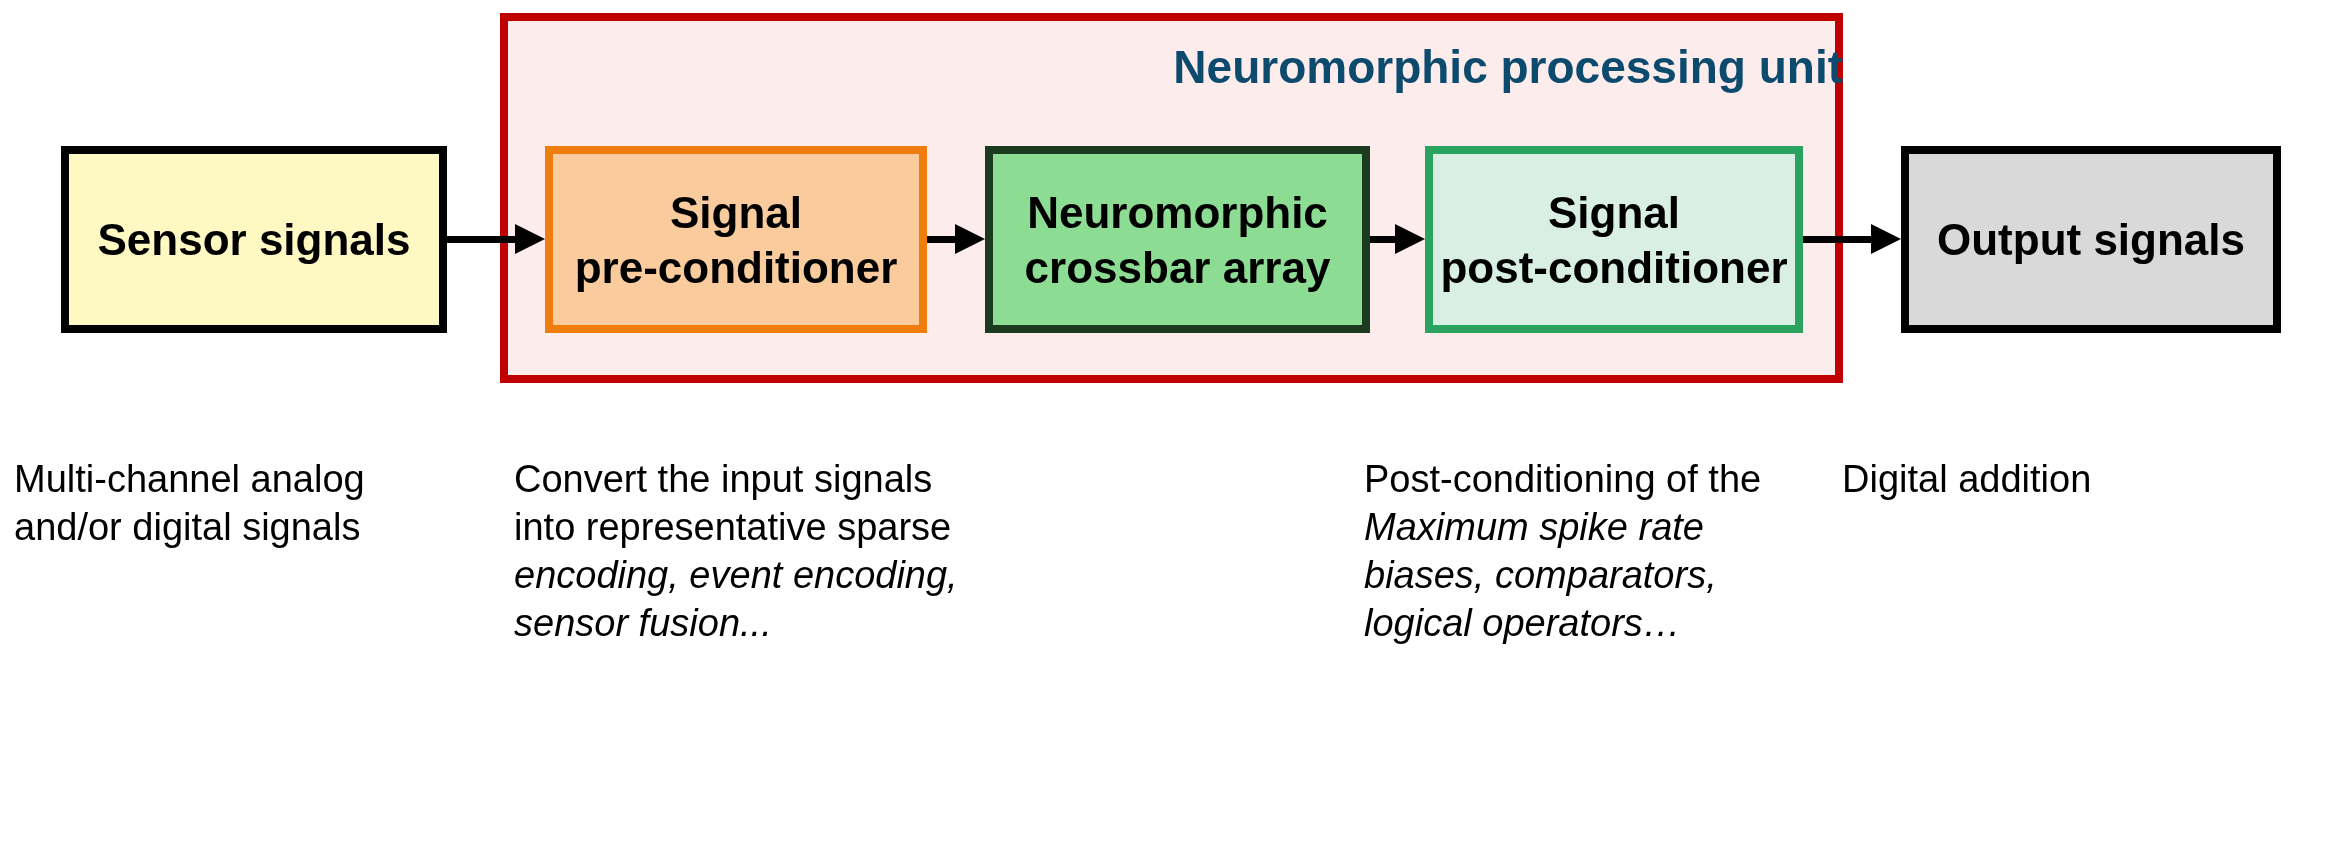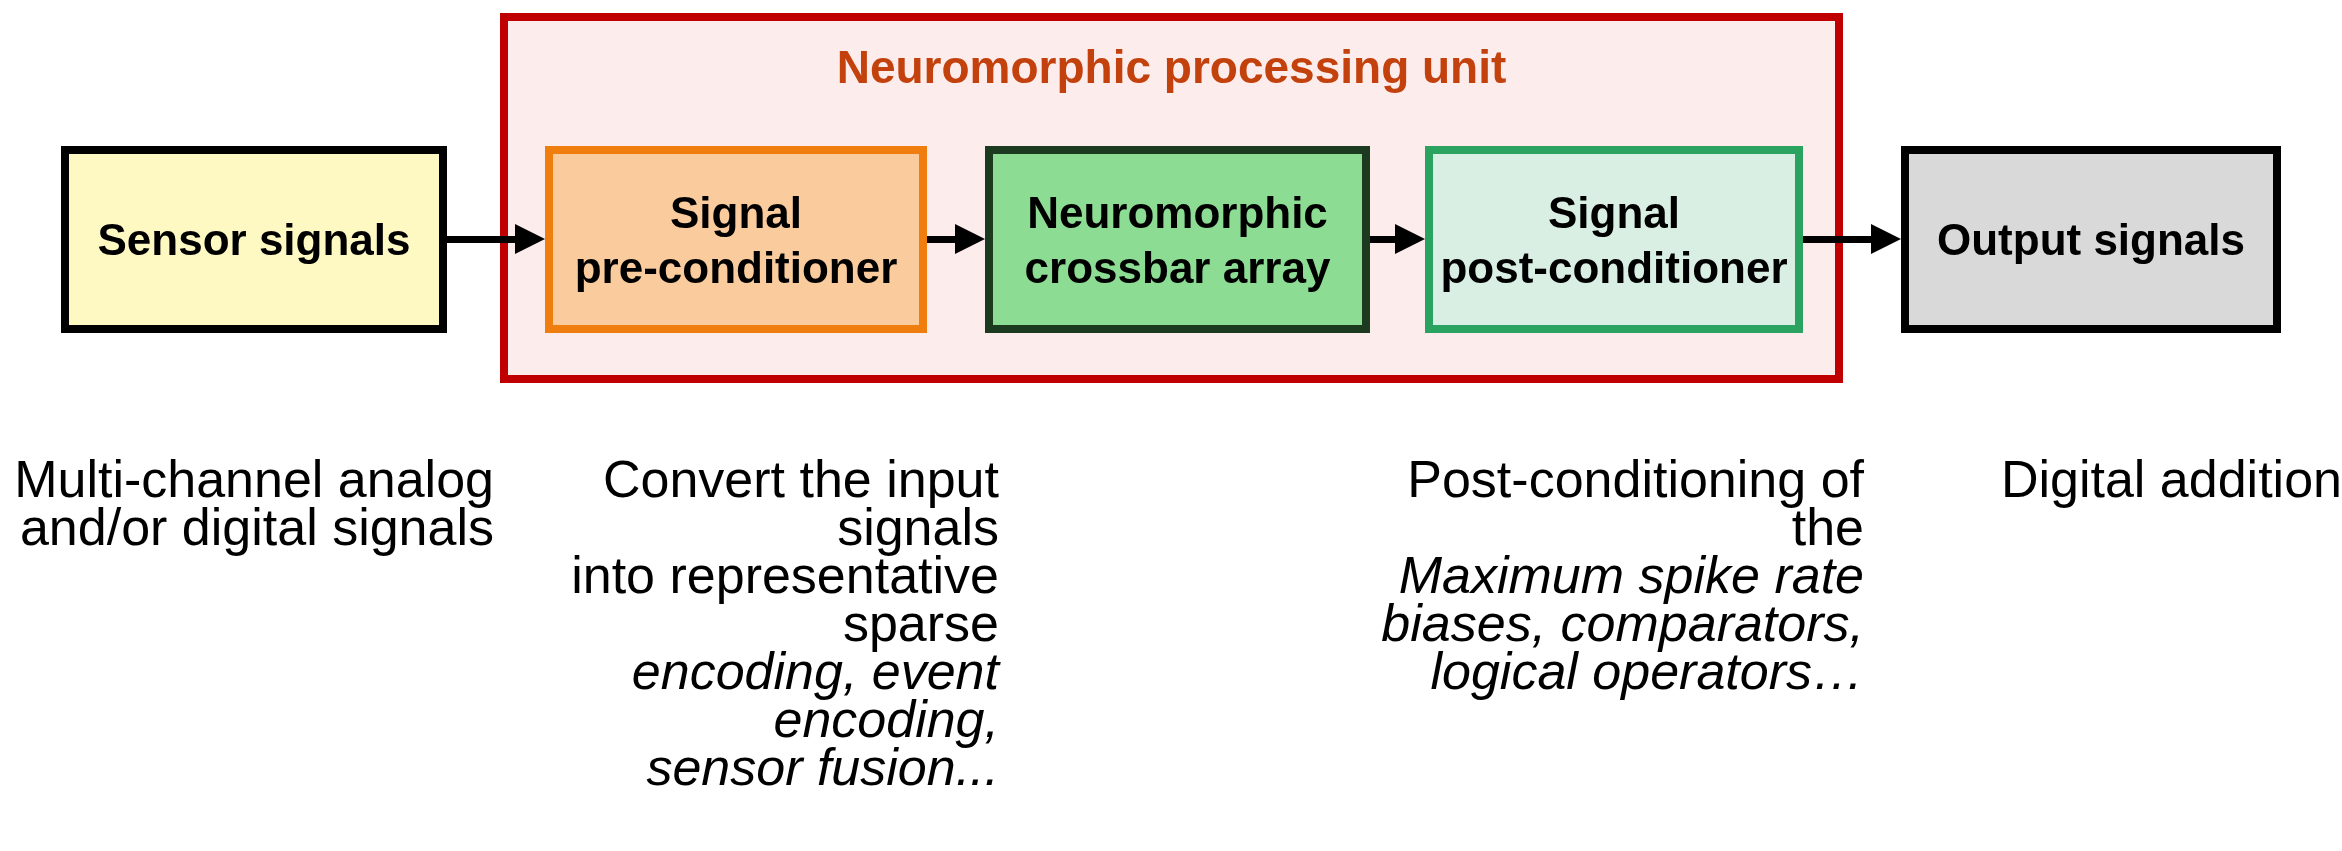--- a/index.html
+++ b/index.html
@@ -24,24 +24,24 @@
     height: 370px;
     box-sizing: border-box;
     border: 8px solid #c00000;
     background: #fdecec;
   }
   .npu-title {
     position: absolute;
     left: 500px;
     top: 42px;
     width: 1343px;
-    text-align: center;
+    text-align: right;
     font-size: 46px;
     font-weight: bold;
-    color: #c2410c;
+    color: #0c4a6e;
     line-height: 50px;
   }
   
   .flow-box {
     position: absolute;
     top: 146px;
     height: 187px;
     box-sizing: border-box;
     border: 8px solid #000000;
     display: flex;
@@ -80,27 +80,27 @@
   .a2-line { left: 927px;  width: 31px; }
   .a2-head { left: 955px; }
   .a3-line { left: 1370px; width: 28px; }
   .a3-head { left: 1395px; }
   .a4-line { left: 1803px; width: 71px; }
   .a4-head { left: 1871px; }
   
   .note {
     position: absolute;
     top: 455px;
-    text-align: right;
-    font-size: 52px;
+    text-align: left;
+    font-size: 38px;
     line-height: 48px;
     color: #000000;
   }
   .note-0 { left: 14px;   width: 480px; }
-  .note-1 { left: 499px;  width: 500px; }
+  .note-1 { left: 514px;  width: 500px; }
   .note-2 { left: 1364px; width: 500px; }
   .note-3 { left: 1842px; width: 500px; }
   .note .it { font-style: italic; }
 </style>
 </head>
 <body>
 
 <div class="stage">
 
   <div class="npu-container" style="background-color: rgb(253, 236, 236); border-color: rgb(192, 0, 0);"></div>

